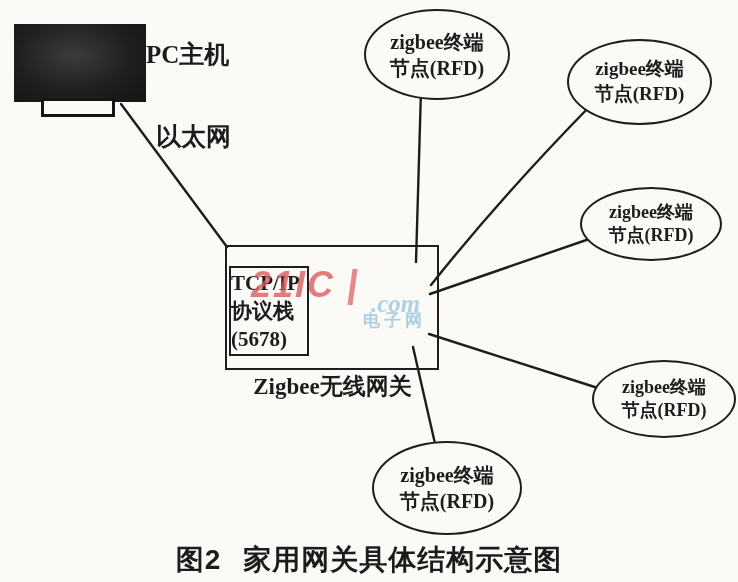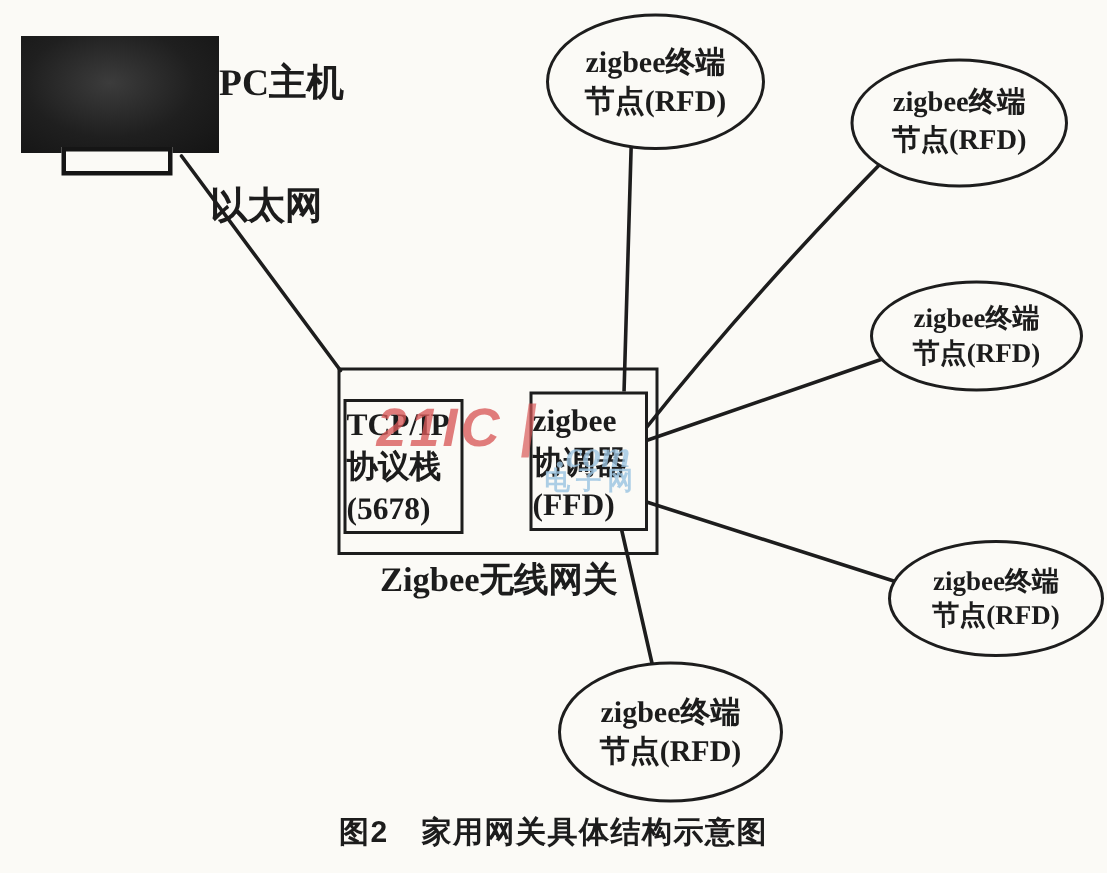--- a/index.html
+++ b/index.html
@@ -16,21 +16,21 @@
     left:14px;top:24px;width:132px;height:78px;z-index:2;
     background:radial-gradient(ellipse at 45% 40%, #3c3c3c 0%, #1f1f1f 55%, #141414 100%);
   }
   #monitor-base{
     left:41px;top:98px;width:68px;height:13px;z-index:3;
     background:#fbfaf6;border:3px solid #151515;
   }
   
   .lbl{position:absolute;z-index:2;white-space:nowrap;}
   #pc-label{left:146px;top:38px;font-size:25px;}
-  #ethernet-label{left:140px;top:120px;font-size:25px;}
+  #ethernet-label{left:156px;top:120px;font-size:25px;}
   #zw-label{left:405px;top:122px;width:148px;text-align:center;font-size:21px;line-height:26px;white-space:normal;}
   
   #gw-outer{
     left:225px;top:245px;width:210px;height:121px;z-index:2;
     border:2.5px solid #1d1d1d;background:transparent;
   }
   .module{
     position:absolute;z-index:3;border:2.5px solid #1d1d1d;background:#fbfaf6;
     display:flex;flex-direction:column;align-items:flex-start;justify-content:center;
     font-size:21px;line-height:28px;text-align:center;
@@ -63,21 +63,21 @@
     color:rgba(158,198,226,0.85);font-family:"Liberation Sans","DejaVu Sans",sans-serif;margin-top:35px;
   }
   .wm-com{
     position:absolute;left:120px;top:26px;font-size:25px;font-style:italic;
     color:rgba(158,198,226,0.8);
   }
   
   #caption{
     left:0;right:0;top:541px;text-align:center;z-index:2;
     font-family:"Liberation Sans","DejaVu Sans",sans-serif;
-    font-weight:bold;font-size:20px;letter-spacing:1px;
+    font-weight:bold;font-size:28px;letter-spacing:1px;
   }
   #caption .prefix{margin-right:22px;}
 </style>
 </head>
 <body>
 
 <div class="canvas">
 
   <svg class="wires" width="738" height="582" viewBox="0 0 738 582">
     <line x1="121" y1="104" x2="227" y2="247" stroke="#1d1d1d" stroke-width="2.4" stroke-linecap="round"></line>
@@ -92,25 +92,20 @@
   <div class="abs" id="monitor-base"></div>
   <div class="lbl" id="pc-label">PC主机</div>
 
   <div class="lbl" id="ethernet-label">以太网</div>
 
   <div class="abs" id="gw-outer"></div>
   <div class="module" id="gw-tcpip">
     <span>TCP/IP</span>
     <span>协议栈</span>
     <span>(5678)</span>
-  </div>
-  <div class="module" id="gw-coord">
-    <span>zigbee</span>
-    <span>协调器</span>
-    <span>(FFD)</span>
   </div>
   <div class="lbl" id="gw-label">Zigbee无线网关</div>
 
   <div class="node" id="node1">
     <span>zigbee终端</span>
     <span>节点(RFD)</span>
   </div>
   <div class="node" id="node2">
     <span>zigbee终端</span>
     <span>节点(RFD)</span>

